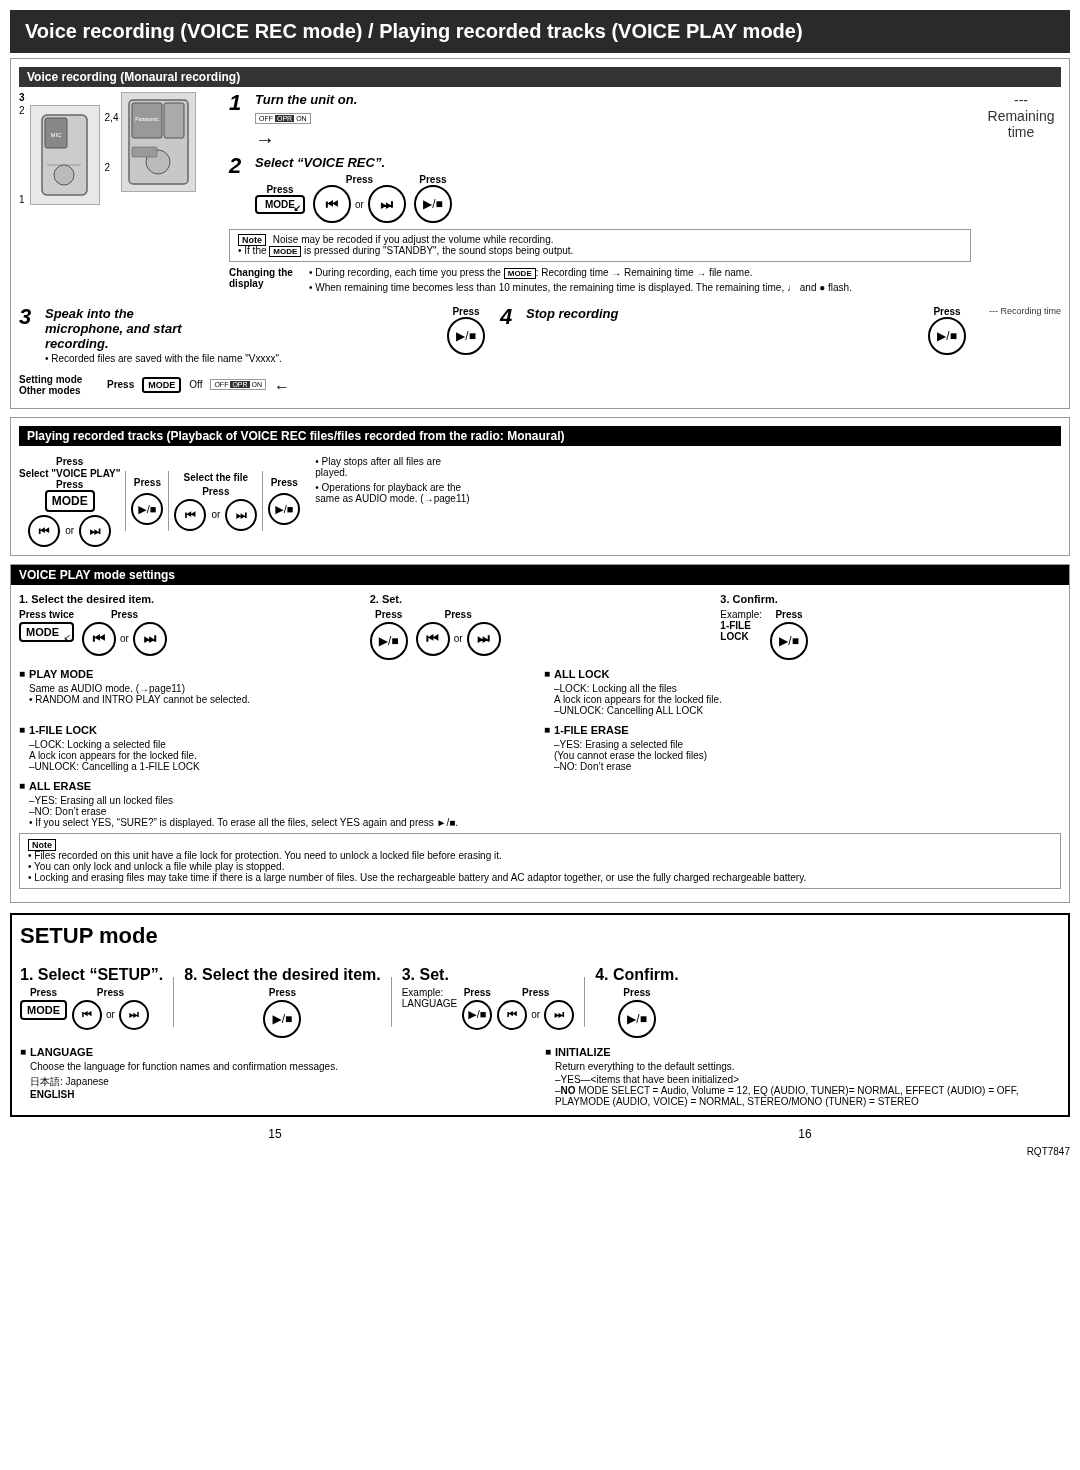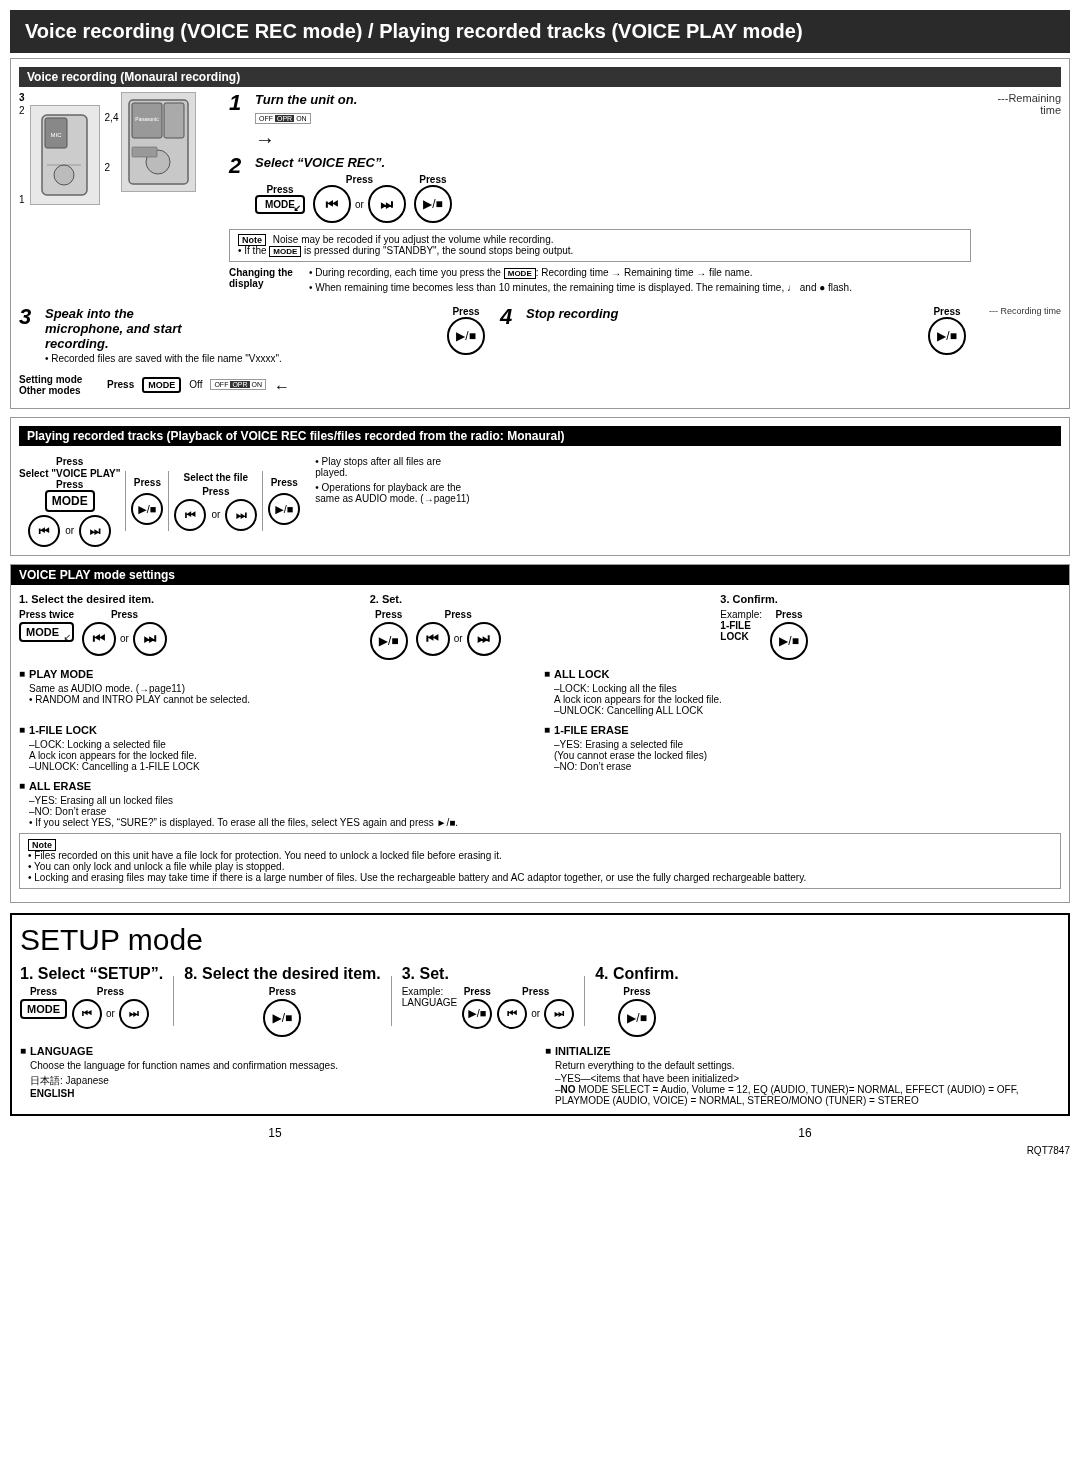--- a/index.html
+++ b/index.html
@@ -271,23 +271,23 @@
     }
 
     
     .setup-section {
       border: 2px solid #000;
       padding: 8px;
       margin-top: 10px;
     }
 
     .setup-title {
-      font-size: 30px;
-      font-weight: normal;
-      margin-bottom: 8px;
+      font-size: 22px;
+      font-weight: bold;
+      margin-bottom: 17px;
     }
 
     .setup-step-header {
       font-size: 16px;
       font-weight: bold;
       margin-bottom: 3px;
     }
 
     .bottom-feature-grid {
       display: grid;
@@ -314,23 +314,23 @@
       align-items: center;
       justify-content: center;
       border: 1px solid #000;
       font-size: 8px;
       padding: 0 3px;
       font-weight: bold;
       vertical-align: middle;
     }
 
     .remaining-time-label {
-      font-size: 11px;
+      font-size: 14px;
       color: #333;
-      text-align: right;
+      text-align: center;
     }
 
     .recording-time-label {
       font-size: 9px;
       color: #333;
       text-align: right;
     }
 
     .off-opr-on {
       display: inline-flex;

